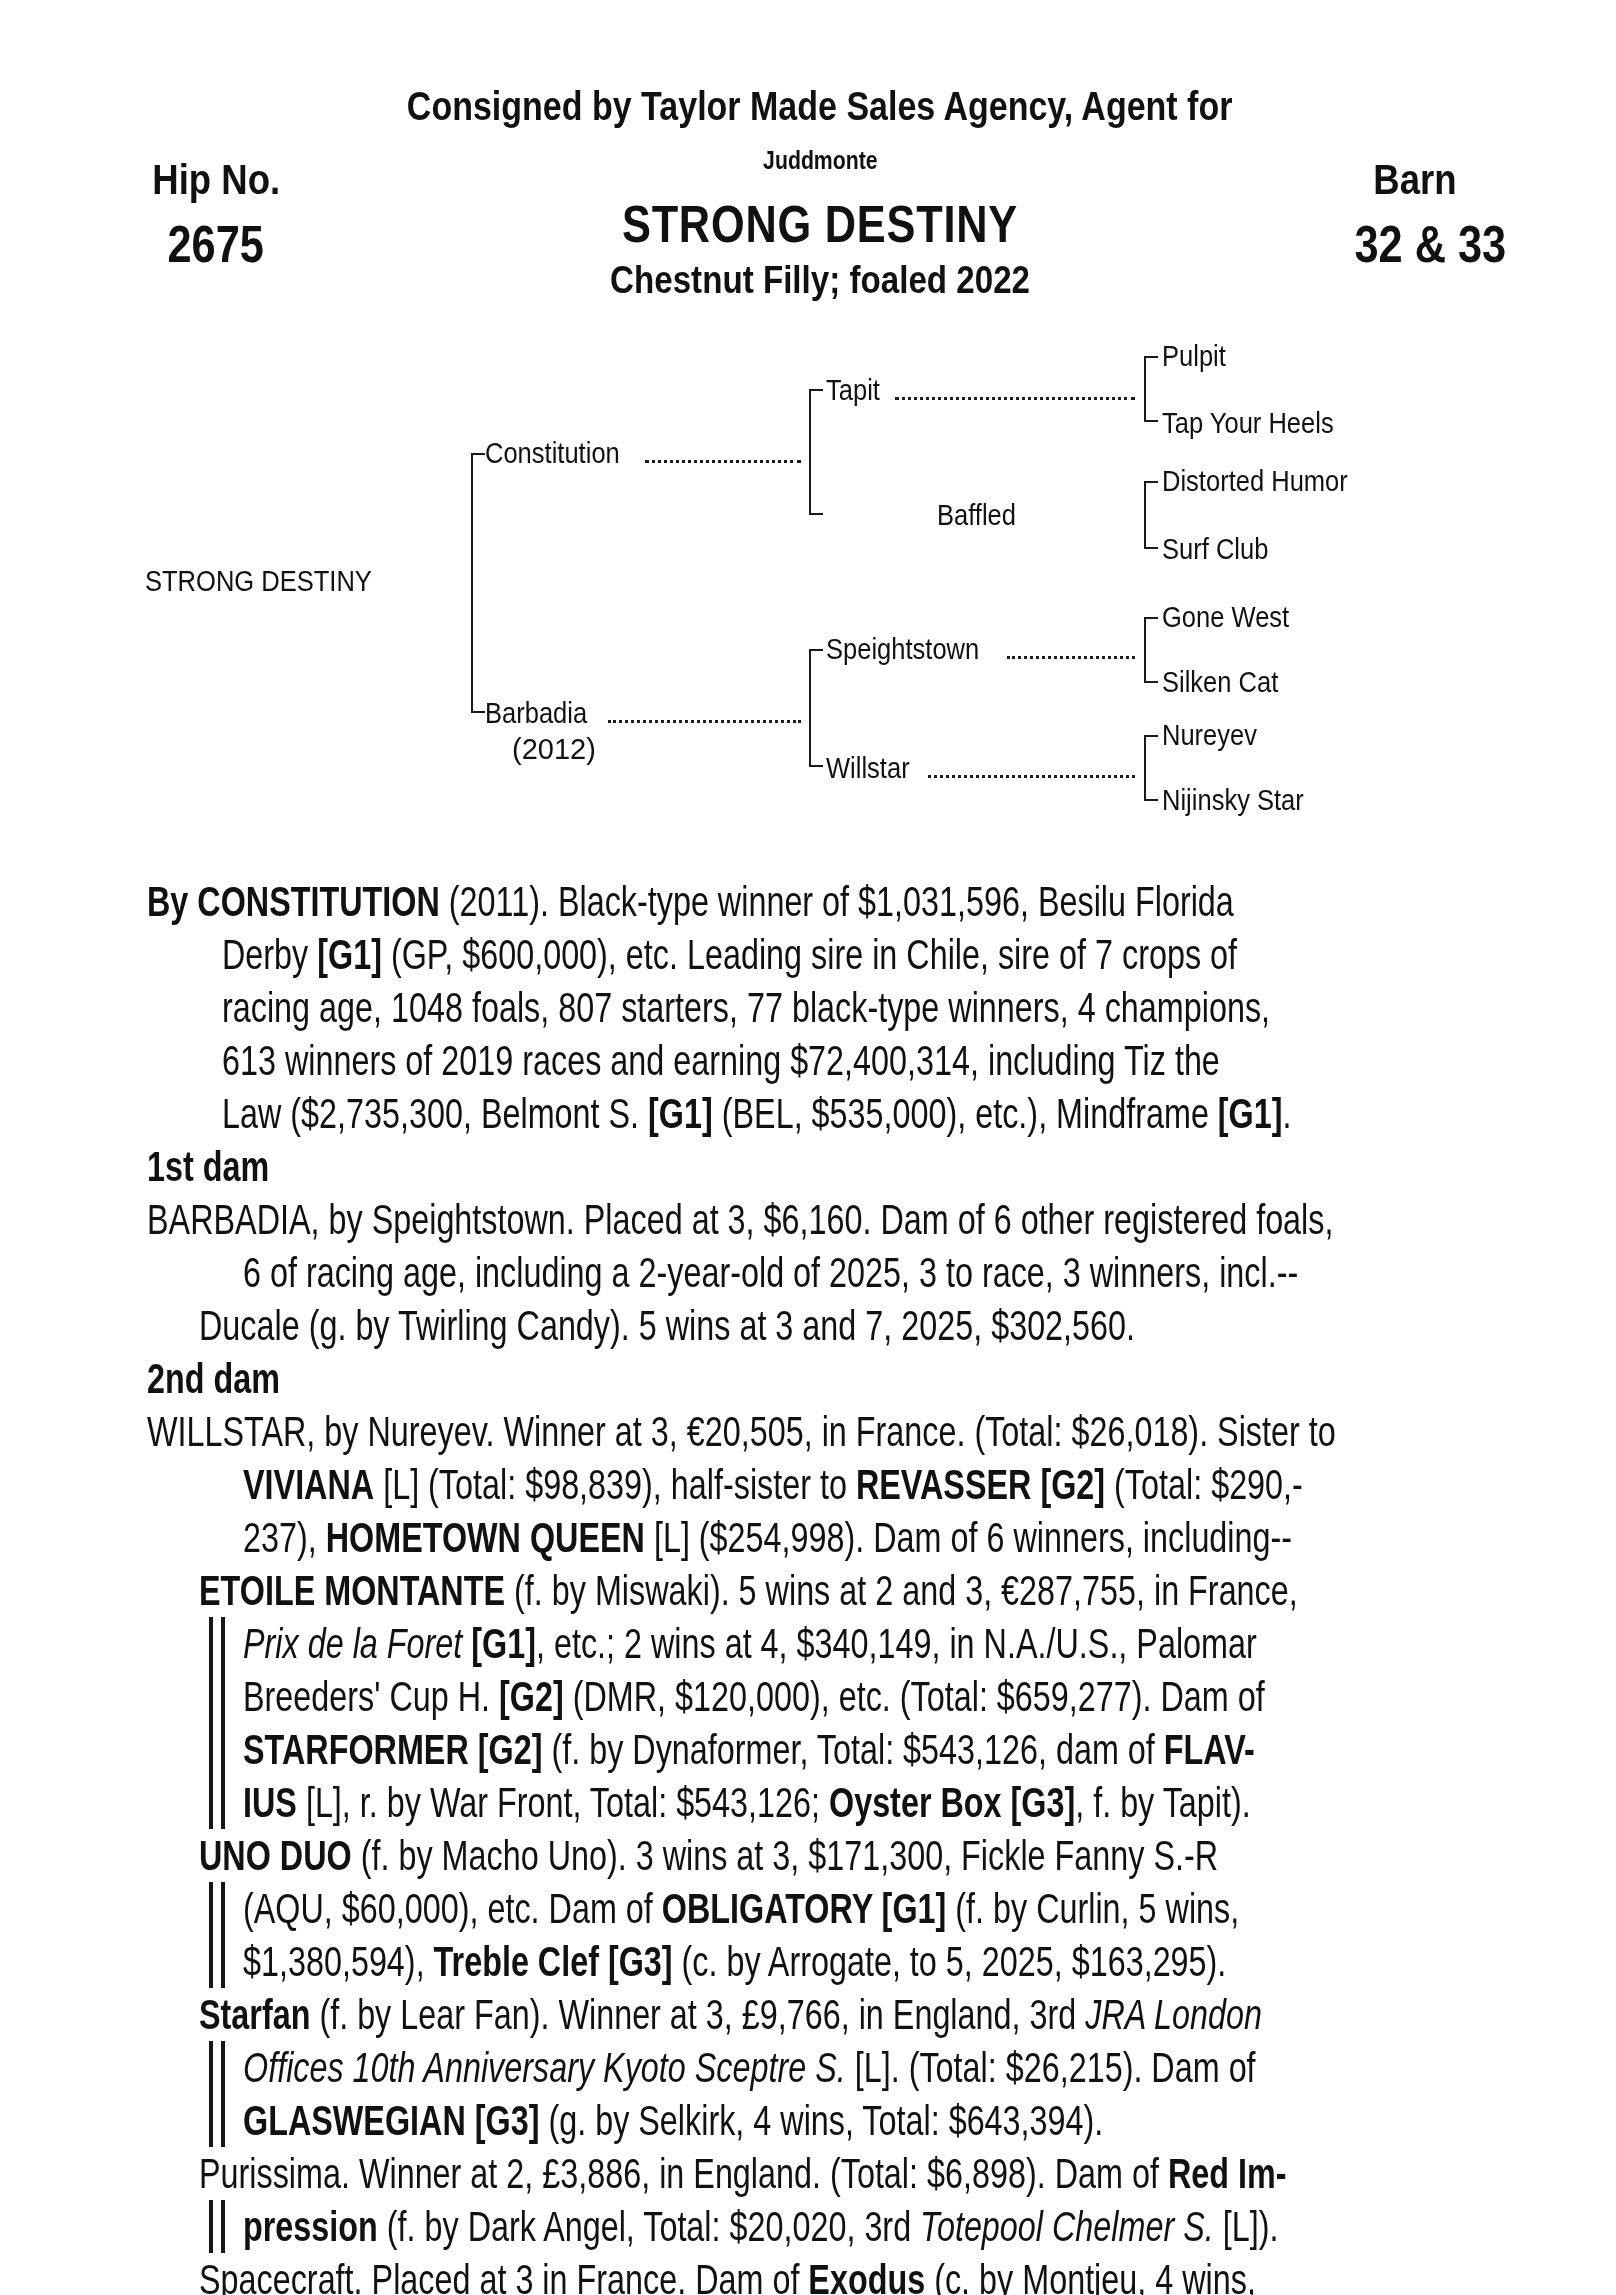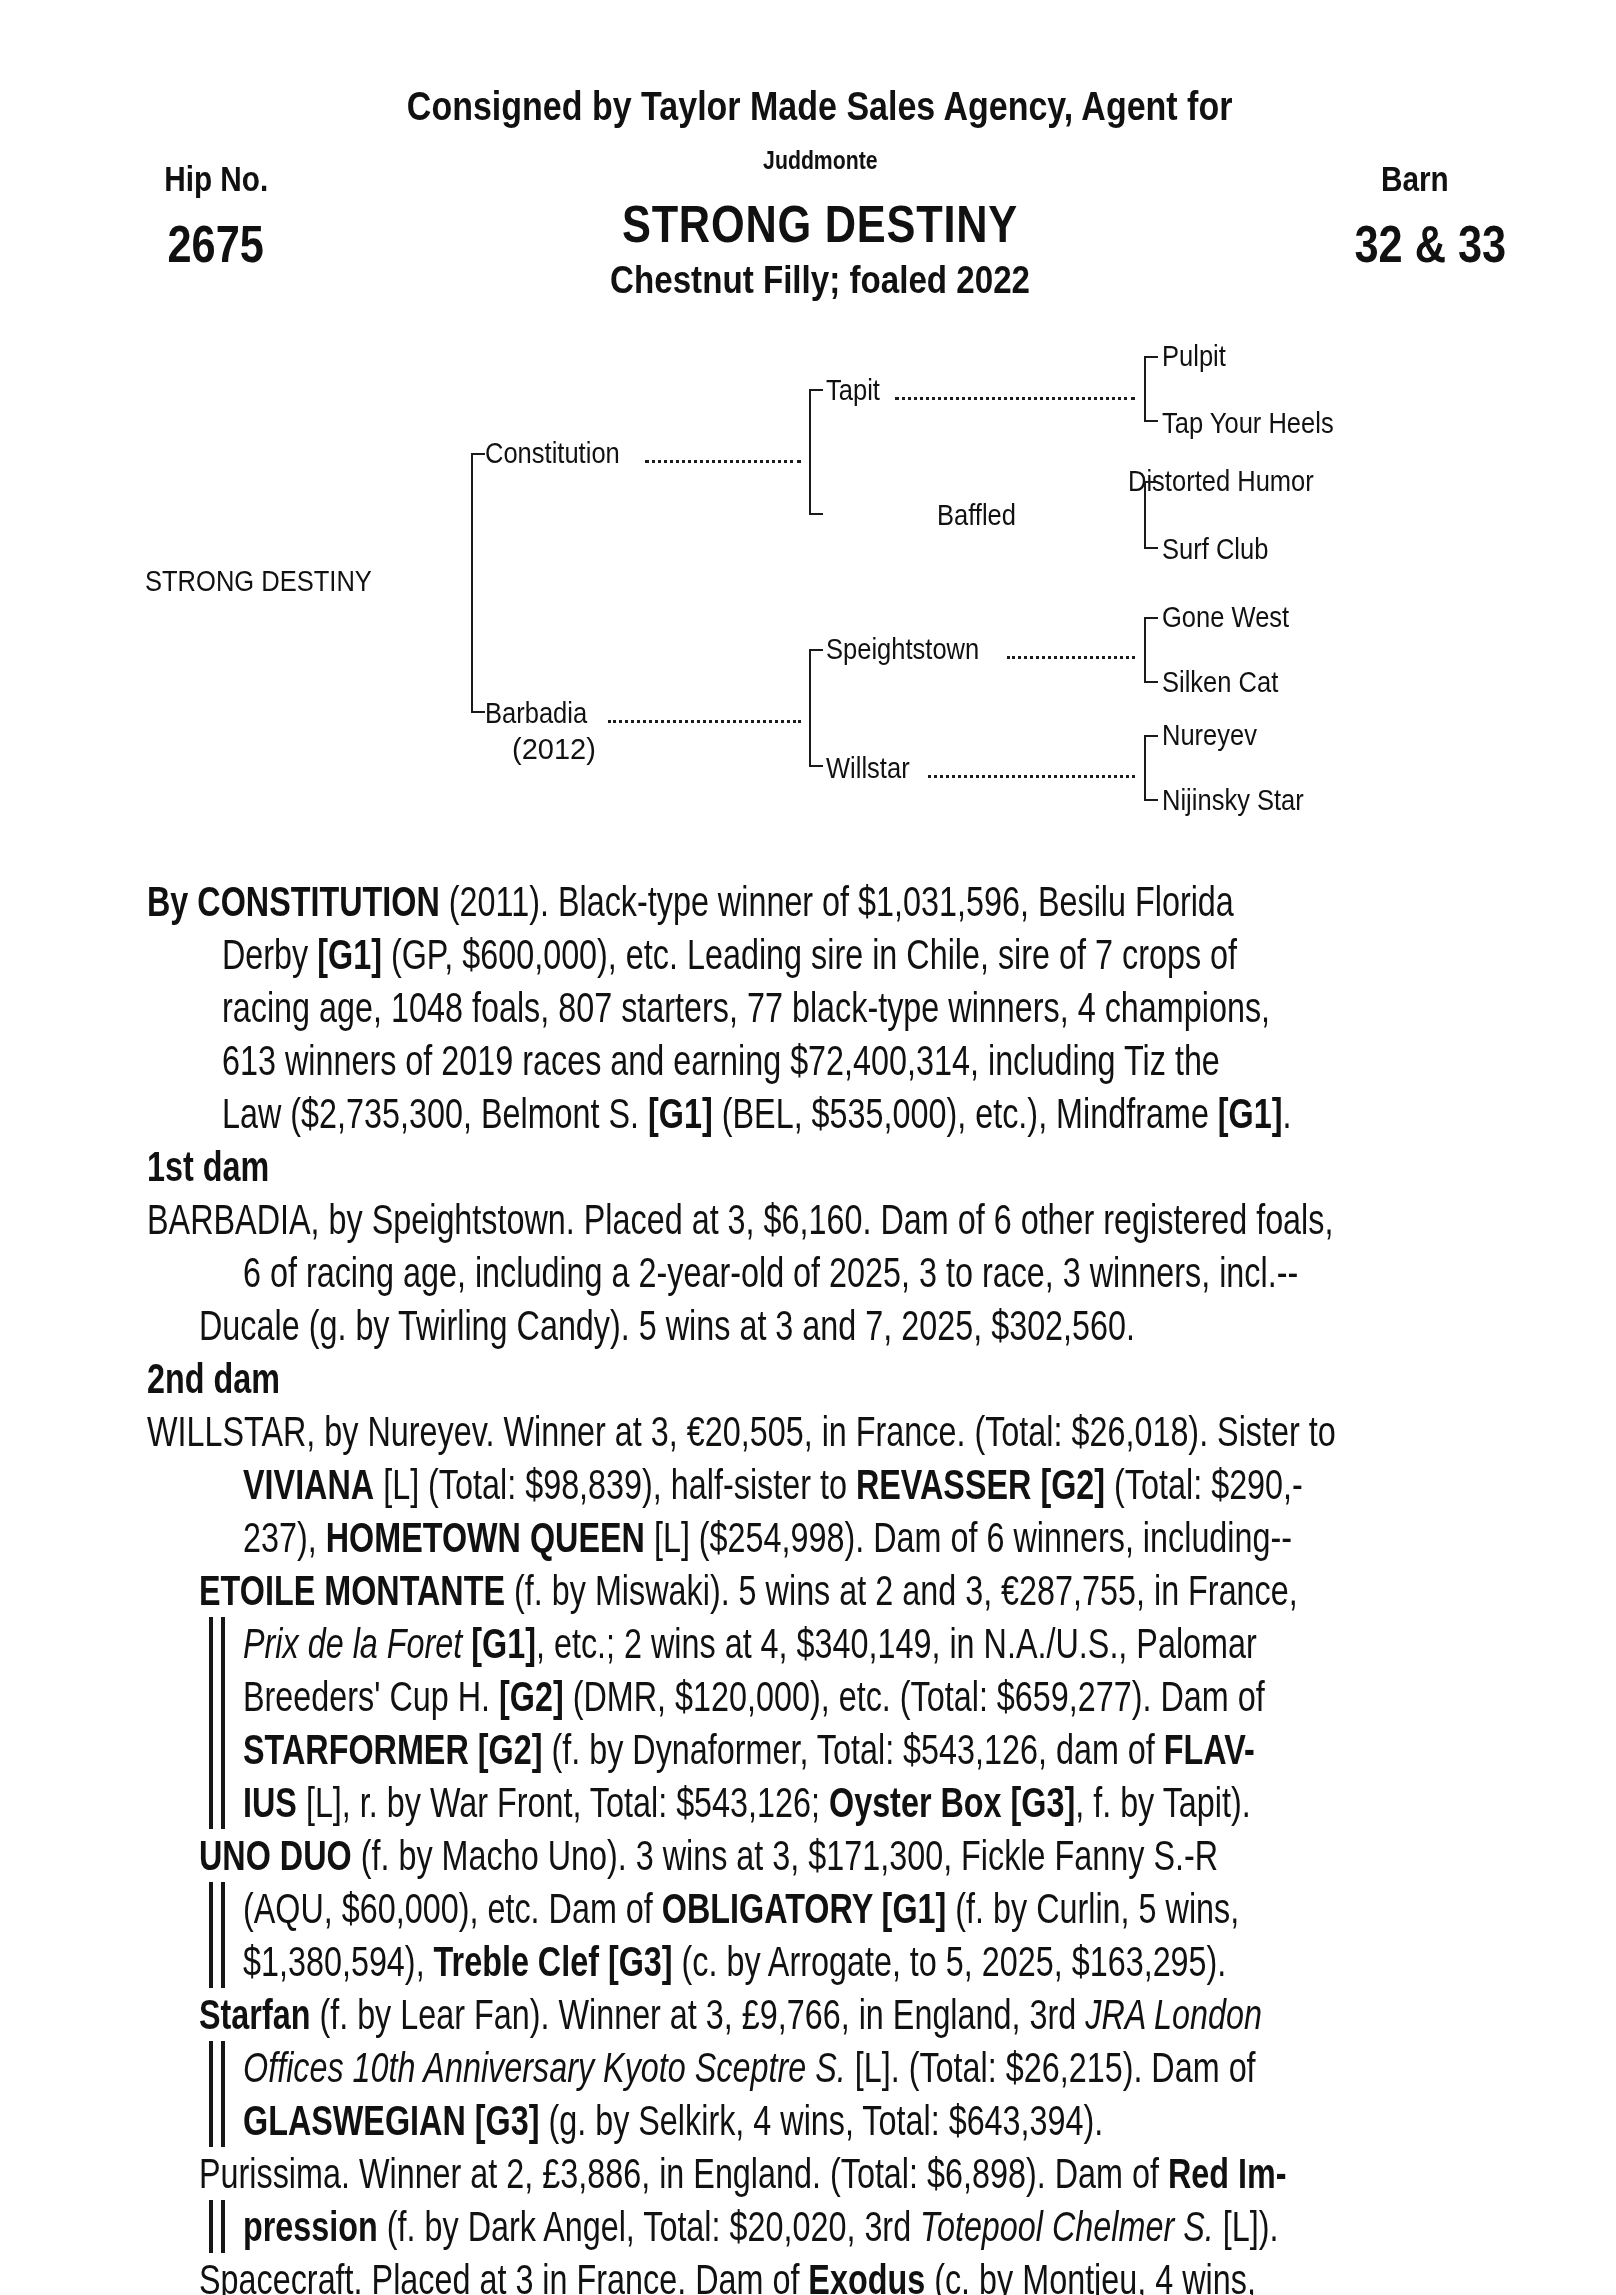--- a/index.html
+++ b/index.html
@@ -9,21 +9,21 @@
   }
   
   .hdr-abs { position:absolute; left:12px; width:100%; text-align:center; font-weight:700; white-space:nowrap; }
   .cx { display:inline-block; transform:scaleX(0.85); transform-origin:50% 50%; white-space:pre; }
   .consigned { top:84px; font-size:40px; }
   .owner     { top:146px; font-size:25px; }
   .title     { top:195px; font-size:51px; letter-spacing:0.9px; }
   .chestnut  { top:258px; font-size:39px; }
   .hipblock  { position:absolute; left:138px; top:156px; width:156px; text-align:center; font-weight:700; }
   .barnblock { position:absolute; left:1341px; top:156px; width:147px; text-align:center; font-weight:700; }
-  .hb-label  { font-size:35px; line-height:46px; }
+  .hb-label  { font-size:43px; line-height:46px; }
   .hb-num    { font-size:51px; line-height:51px; margin-top:17.4px; }
   
   .tree { position:absolute; left:0; top:0; width:1616px; height:872px; }
   .tnode { position:absolute; display:flex; align-items:center; height:29px; font-size:29px; line-height:29px; white-space:nowrap; }
   .tnode .lbl { display:inline-block; transform:scaleX(0.88); transform-origin:0 50%; white-space:pre; }
   .tnode .leader { flex:1; align-self:flex-end; margin:0 2.8px 4.6px 7.3px; border-bottom:3.2px dotted #1c1c1c; height:0; }
   .tsub { position:absolute; font-size:29px; line-height:29px; white-space:nowrap; }
   .bracket { position:absolute; width:13.8px; box-sizing:border-box;
              border-left:2.3px solid #1a1a1a; border-top:2.3px solid #1a1a1a; border-bottom:2.3px solid #1a1a1a; }
   
@@ -87,21 +87,21 @@
       <div class="tnode" style="left: 826px; top: 754px; width: 312px;">
         <span class="lbl">Willstar</span>
         <span class="leader"></span>
       </div>
       <div class="tnode" style="left: 1162px; top: 342px;">
         <span class="lbl">Pulpit</span>
       </div>
       <div class="tnode" style="left: 1162px; top: 409px;">
         <span class="lbl">Tap Your Heels</span>
       </div>
-      <div class="tnode" style="left: 1128px; top: 467px; align-items: center;">
+      <div class="tnode" style="left: 1162px; top: 467px; align-items: center;">
         <span class="lbl">Distorted Humor</span>
       </div>
       <div class="tnode" style="left: 1162px; top: 535px;">
         <span class="lbl">Surf Club</span>
       </div>
       <div class="tnode" style="left: 1162px; top: 603px;">
         <span class="lbl">Gone West</span>
       </div>
       <div class="tnode" style="left: 1162px; top: 668px;">
         <span class="lbl">Silken Cat</span>

